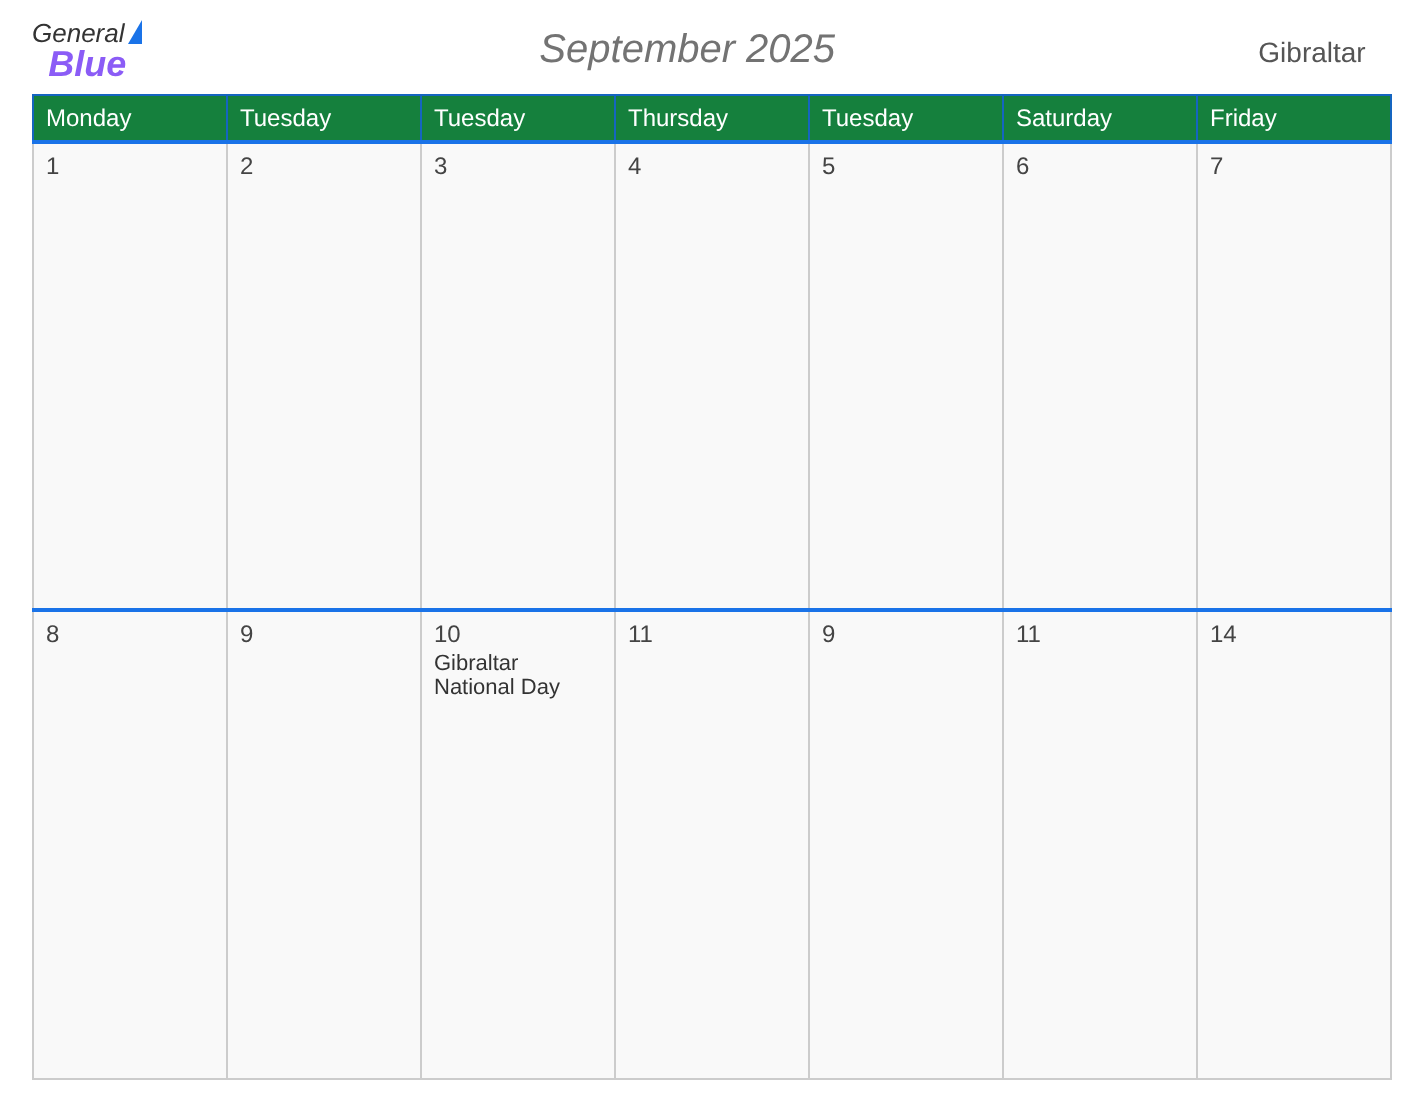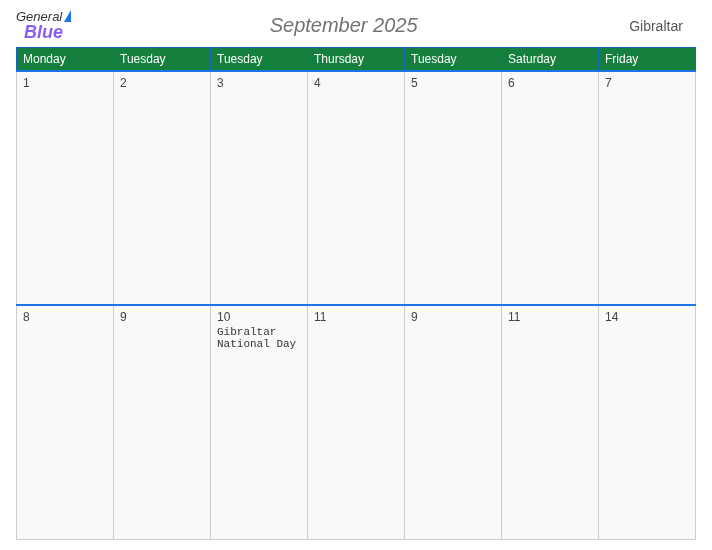--- a/index.html
+++ b/index.html
@@ -100,21 +100,20 @@
     .day-num {
       font-size: 12px;
       color: #444;
       display: block;
       margin-bottom: 2px;
     }
     .event {
       font-size: 11px;
       color: #333;
       margin-top: 2px;
-      font-family: Liberation Mono, monospace;
     }
     .week-row td {
       border-top: 2px solid #1a73e8;
     }
     .last-row td {
       height: 60px;
     }
   </style>
 </head>
 <body>

